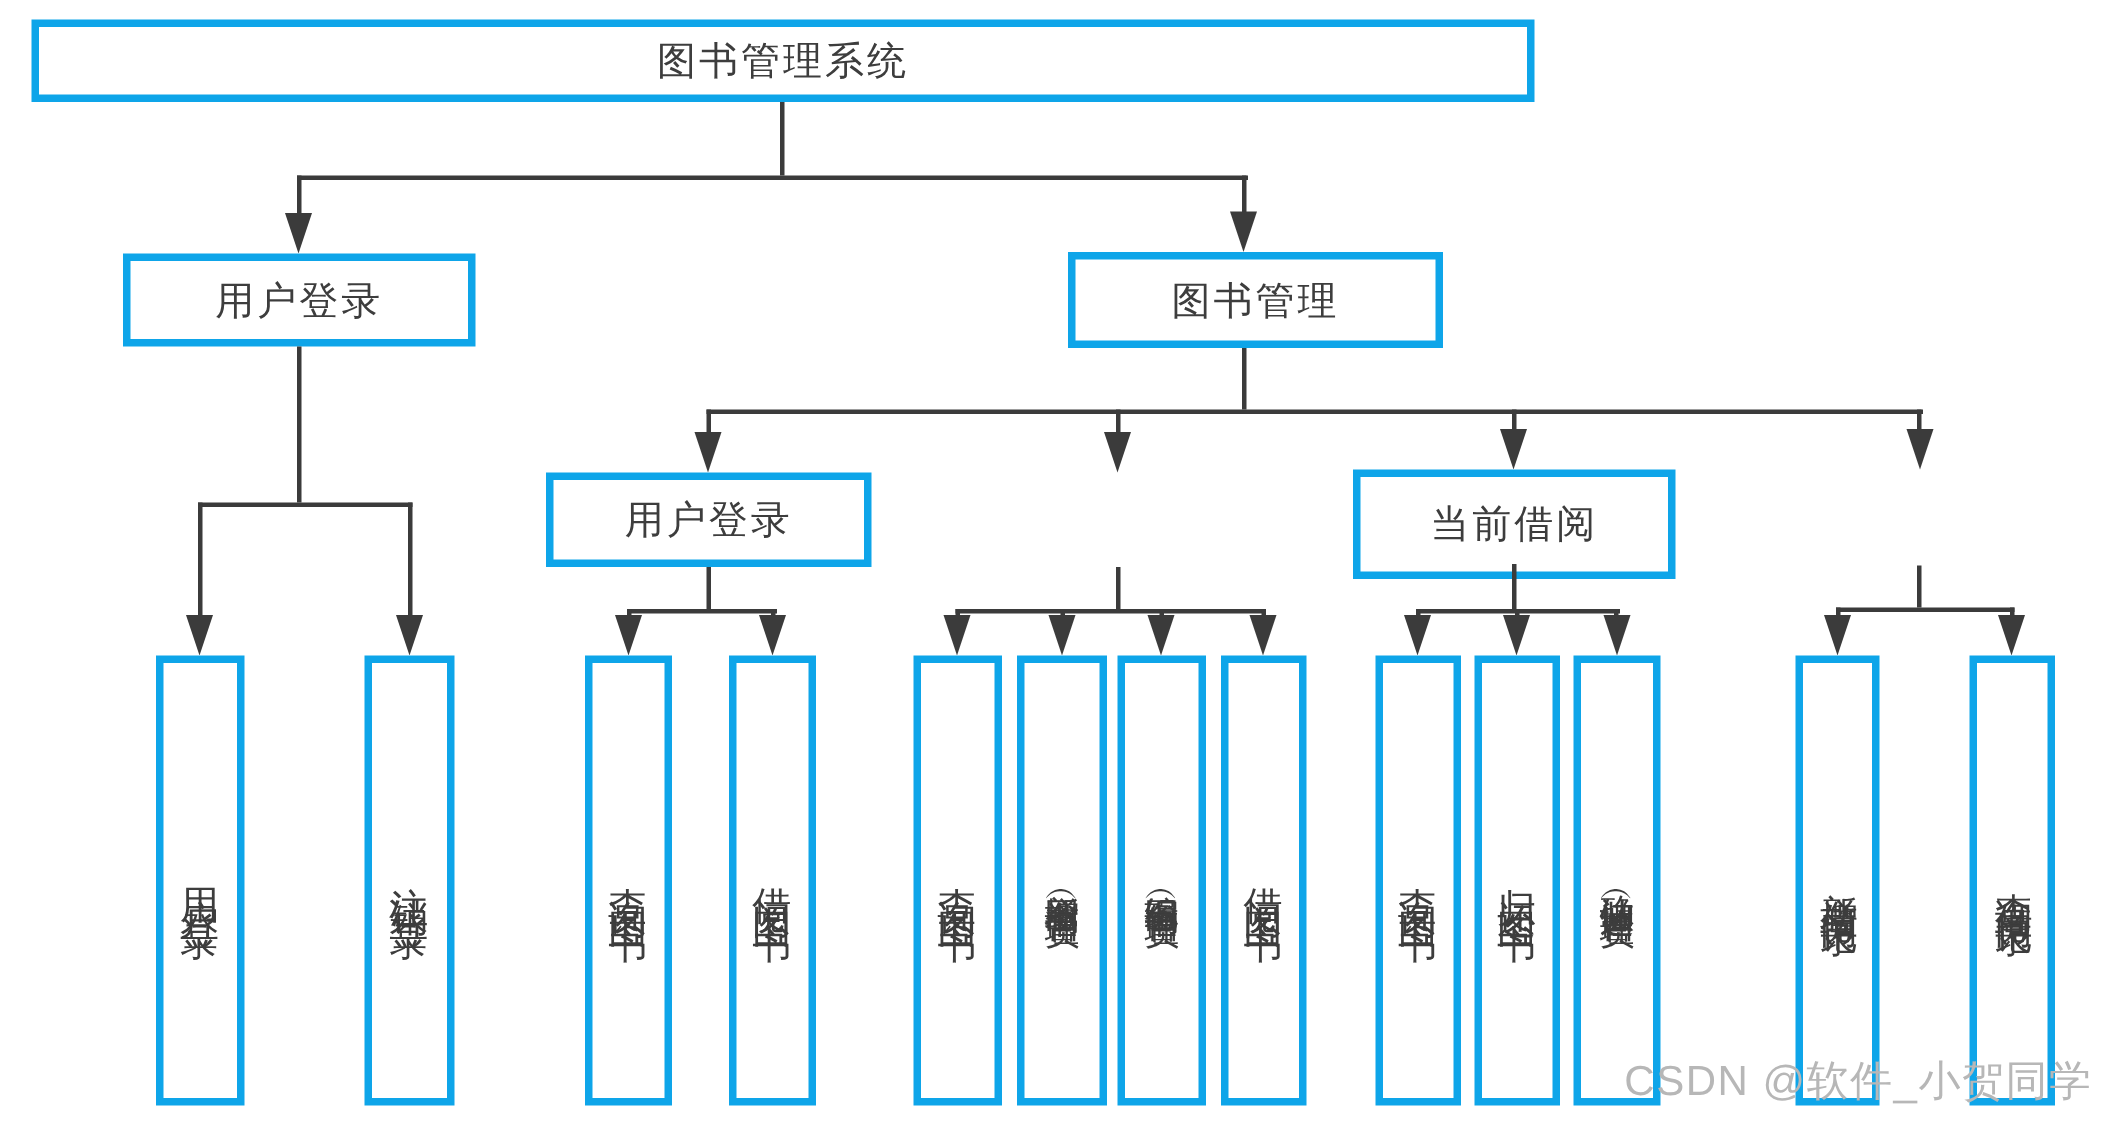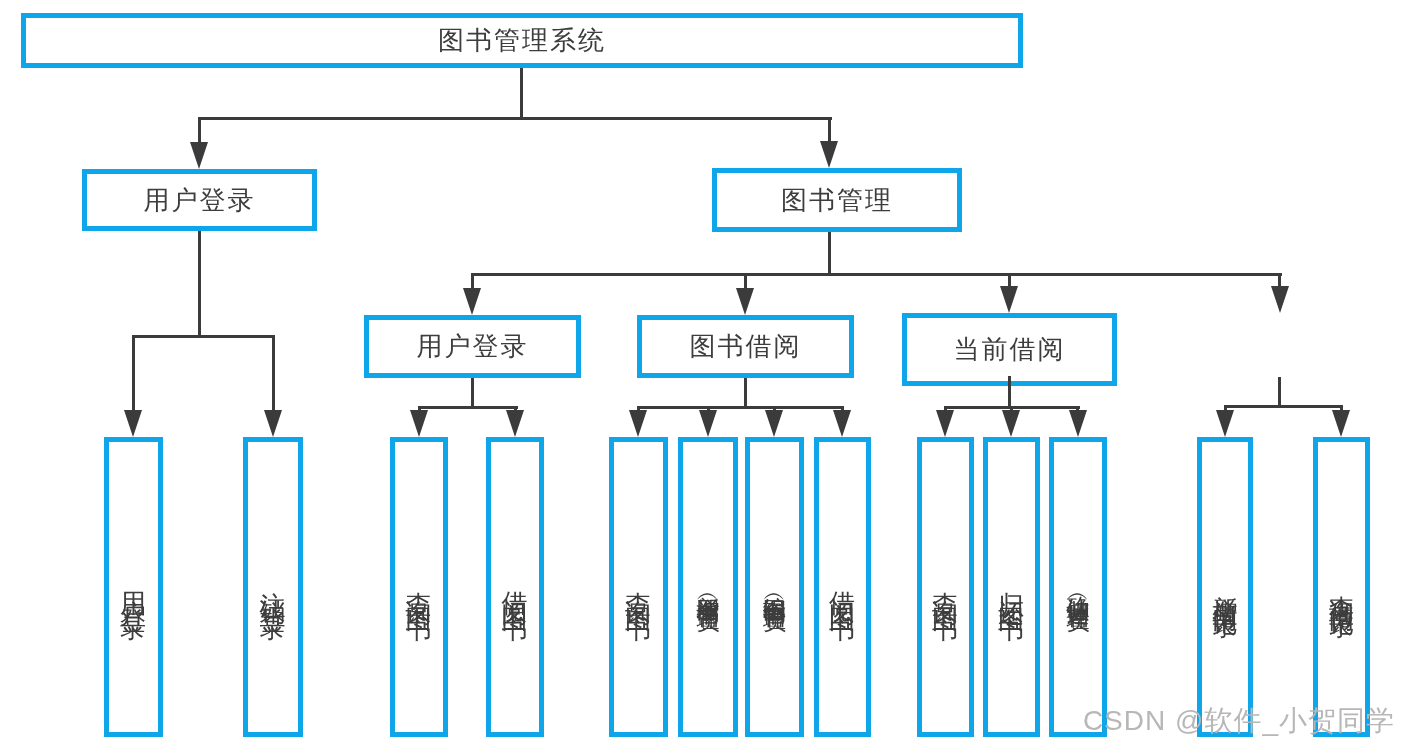--- a/index.html
+++ b/index.html
@@ -88,23 +88,20 @@
   <div class="vline" style="left:744px;top:273px;height:17px"></div>
   <div class="arrowhead" style="left:736px;top:288px"></div>
   <div class="vline" style="left:1008px;top:273px;height:15px"></div>
   <div class="arrowhead" style="left:1000px;top:286px"></div>
   <div class="vline" style="left:1278px;top:273px;height:15px"></div>
   <div class="arrowhead" style="left:1271px;top:286px"></div>
 
   <div class="node hnode" style="left:364px;top:315px;width:217px;height:63px">
     <span>用户登录</span>
   </div>
-  <div class="node hnode" style="left:637px;top:315px;width:217px;height:63px">
-    <span>图书借阅</span>
-  </div>
   <div class="node hnode" style="left:902px;top:313px;width:215px;height:73px">
     <span>当前借阅</span>
   </div>
 
   <div class="vline" style="left:471px;top:378px;height:28px"></div>
   <div class="hline" style="left:418px;top:406px;width:100px"></div>
   <div class="vline" style="left:418px;top:406px;height:6px"></div>
   <div class="arrowhead" style="left:410px;top:410px"></div>
   <div class="vline" style="left:514px;top:406px;height:6px"></div>
   <div class="arrowhead" style="left:506px;top:410px"></div>

